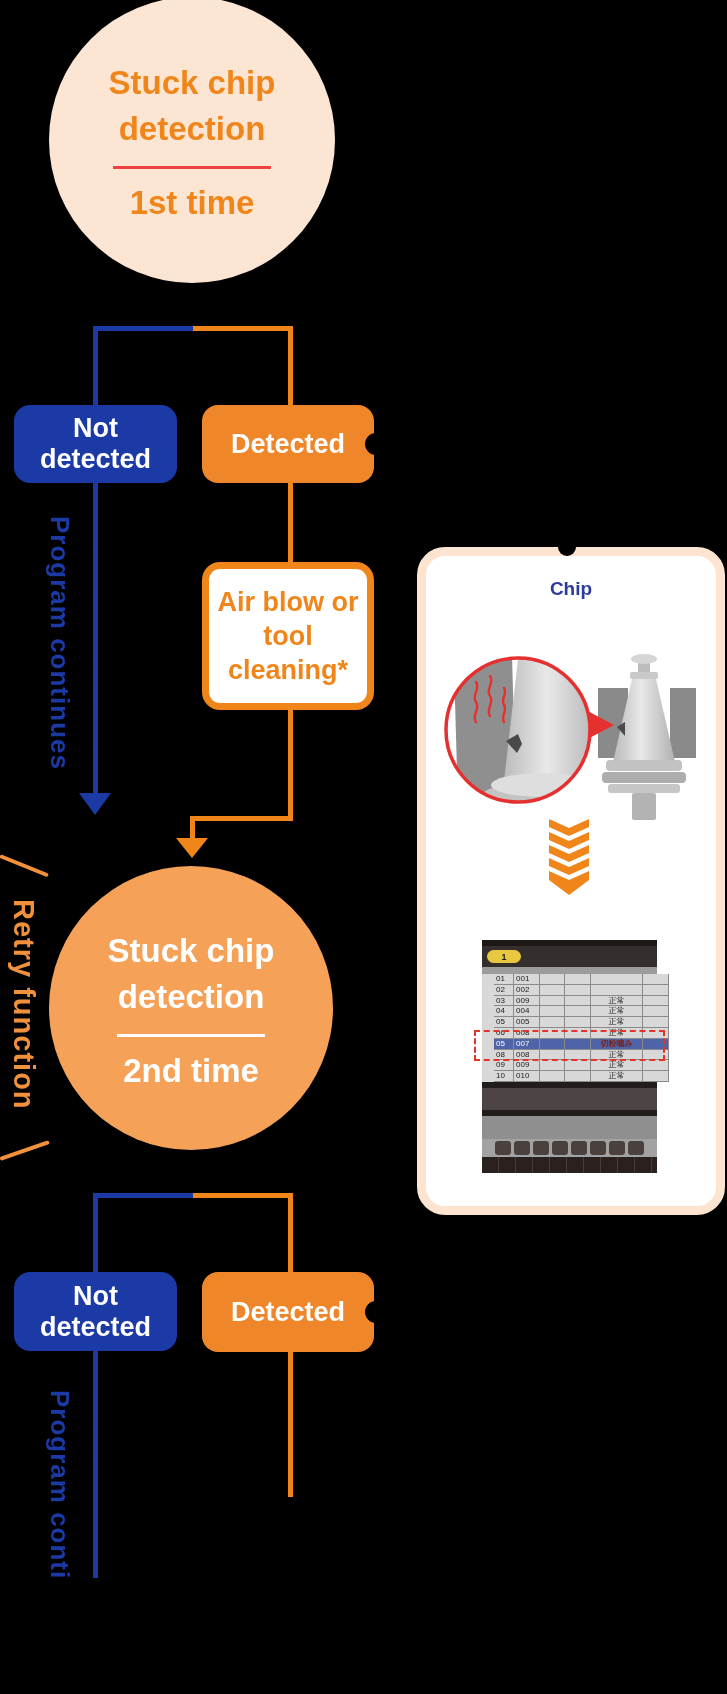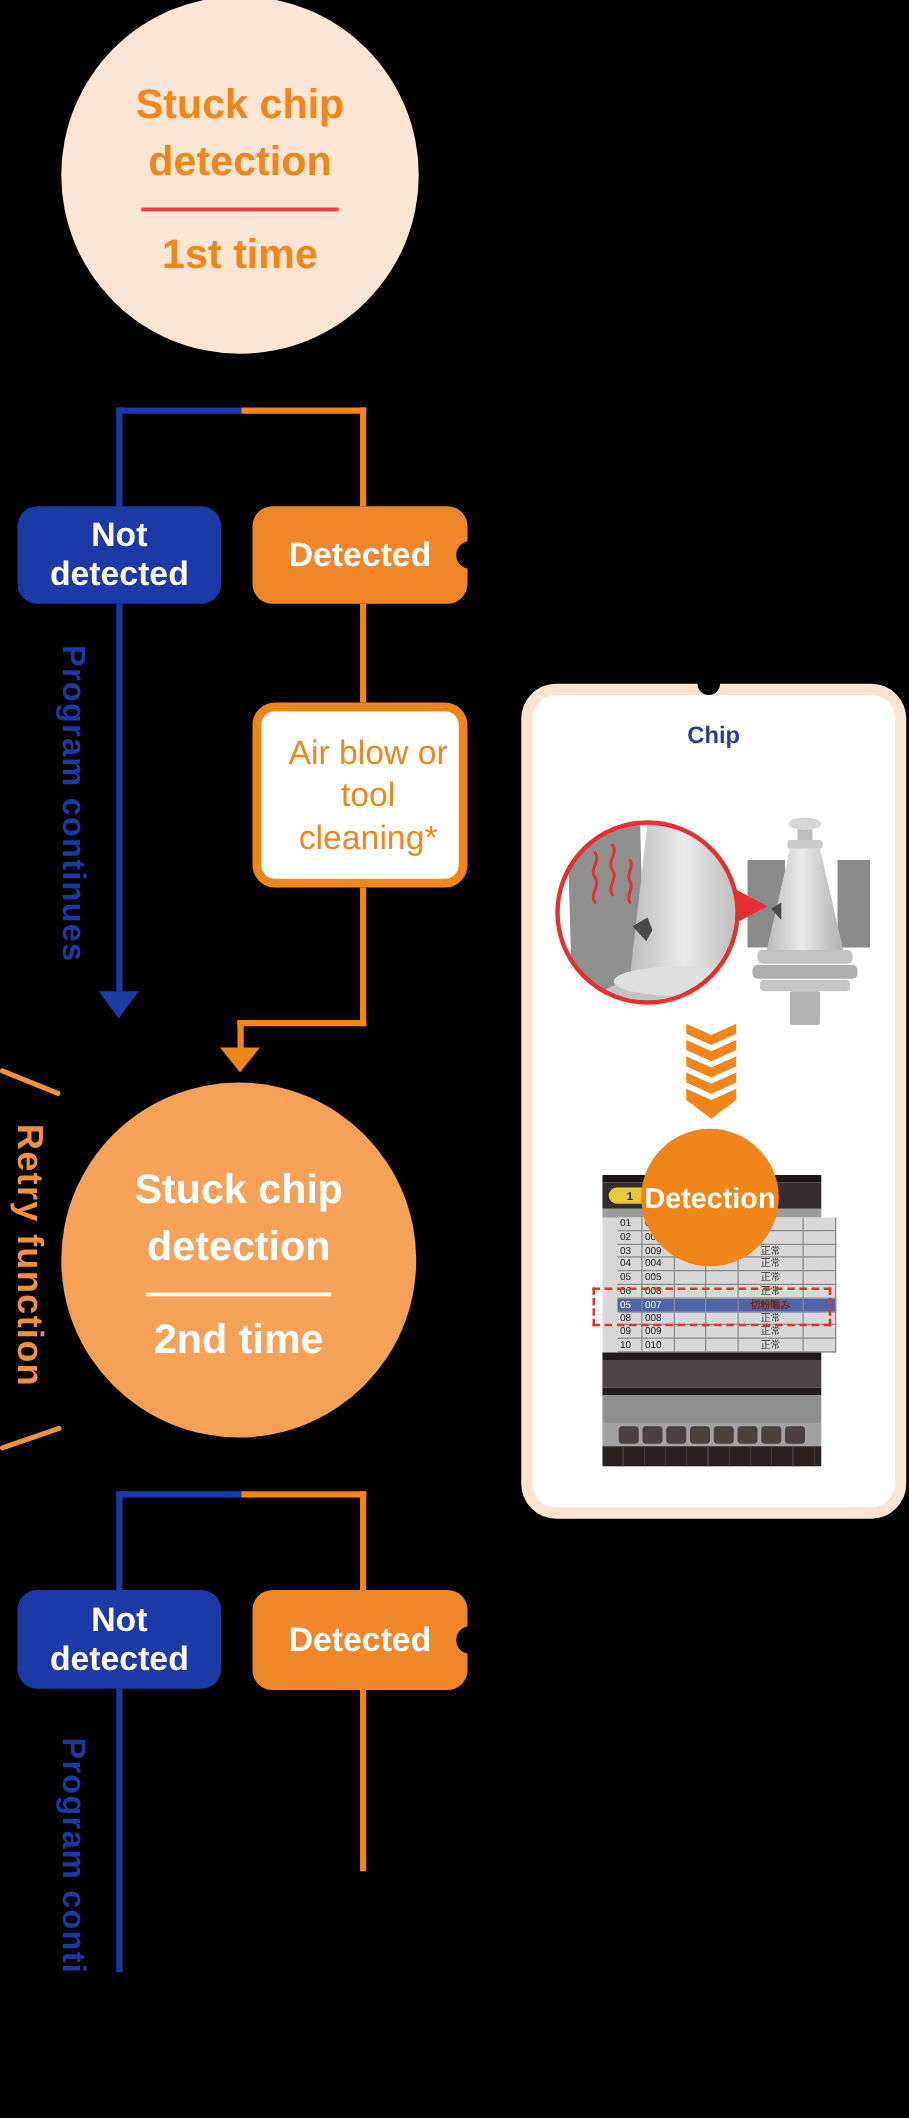--- a/index.html
+++ b/index.html
@@ -45,22 +45,22 @@
     position:absolute;border-radius:16px;display:flex;align-items:center;justify-content:center;
     color:var(--white);font-weight:700;font-size:27px;line-height:31px;text-align:center;
   }
   .result-box.blue{background:var(--blue);}
   .result-box.orange{background:var(--orange-box);}
   .notch{position:absolute;border-radius:50%;background:var(--bg);}
   
   .airblow{
     position:absolute;left:202px;top:562px;width:172px;height:148px;background:var(--white);
     border:7px solid var(--orange);border-radius:18px;box-sizing:border-box;
-    display:flex;align-items:center;justify-content:flex-end;text-align:center;
-    color:var(--orange);font-weight:400;font-size:27px;line-height:34px;
+    display:flex;align-items:center;justify-content:center;text-align:center;
+    color:var(--orange);font-weight:700;font-size:27px;line-height:34px;
   }
   
   .v-label{
     position:absolute;writing-mode:vertical-rl;text-orientation:sideways;
     font-weight:700;display:flex;align-items:center;justify-content:center;letter-spacing:1px;
   }
   .v-label.blue{color:var(--blue);font-size:26px;}
   .v-label.orange{color:#f2913c;font-size:29px;}
   .slash{position:absolute;height:4px;background:#f2913c;transform-origin:left center;border-radius:2px;}
   
@@ -341,17 +341,14 @@
       <div class="scr-btn"></div>
       <div class="scr-btn"></div>
       <div class="scr-btn"></div>
       <div class="scr-btn"></div>
       <div class="scr-btn"></div>
     </div>
     <div class="scr-bottom"></div>
   </div>
   <div class="red-dash"></div>
 
-  <div class="detect-circle">
-    <div>Detection</div>
-  </div>
 
 </div>
 
 </body></html>

